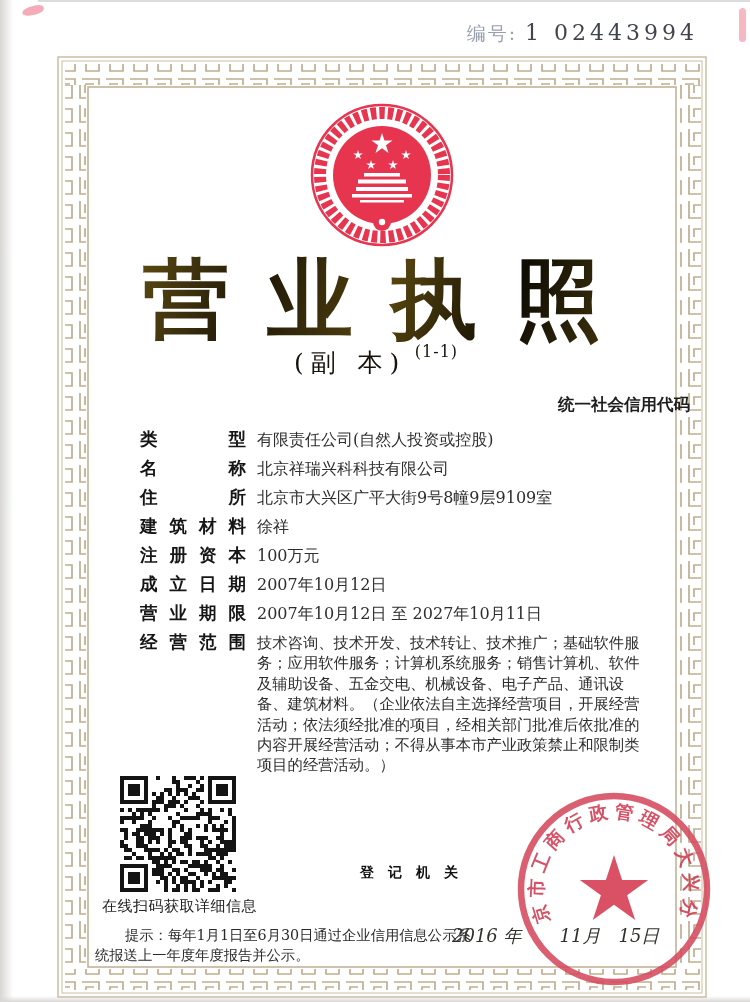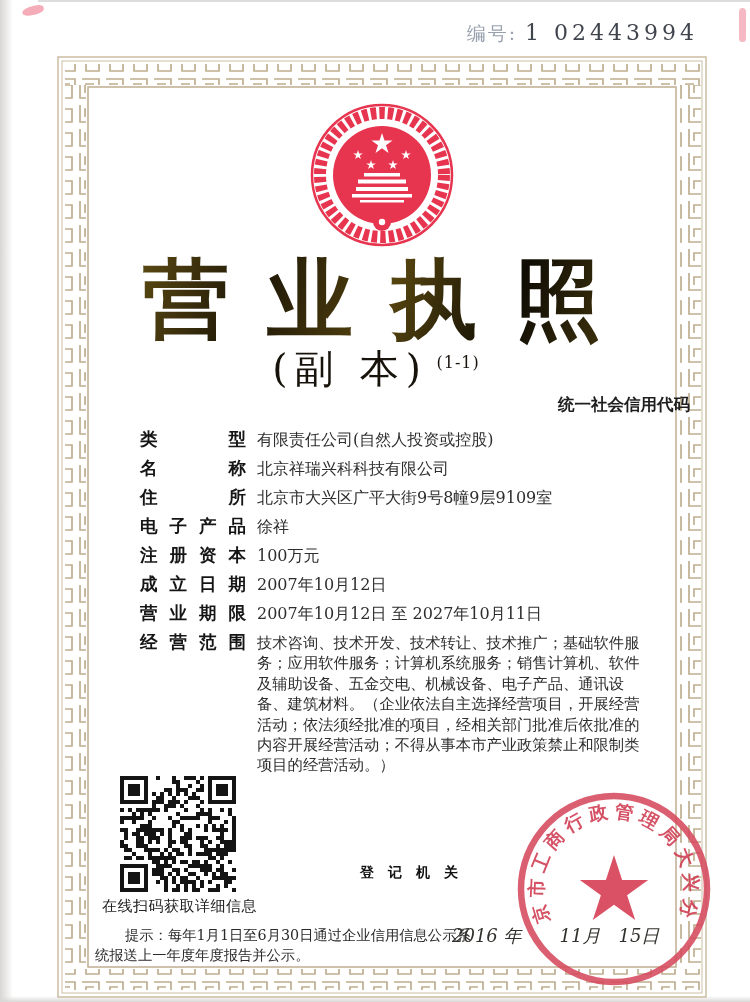--- a/index.html
+++ b/index.html
@@ -30,21 +30,21 @@
   
   .emblem { position:absolute; left:306px; top:102px; }
 
   
   .title { position:absolute; left:78px; top:242px; width:596px; text-align:center;
            font-size:86px; font-weight:800; letter-spacing:38px; padding-left:30px;
            font-family:"Liberation Sans", sans-serif;
            background:linear-gradient(108deg,#7d661a 0%,#1d1606 30%,#55440f 52%,#0f0c04 72%,#5d4c12 100%);
            -webkit-background-clip:text; background-clip:text; color:transparent; }
   .subtitle-wrap { position:absolute; left:88px; top:342px; width:576px; text-align:center; color:#17130b; }
-  .subtitle { font-family:"DejaVu Serif", serif; font-size:39px; letter-spacing:7px; }
+  .subtitle { font-family:"DejaVu Serif", serif; font-size:25px; letter-spacing:7px; }
   .copyidx { font-family:"DejaVu Serif", serif; font-size:16px; vertical-align:14px; letter-spacing:1px; margin-left:4px; }
 
   
   .credit { position:absolute; top:394px; right:60px; display:flex; align-items:baseline; gap:7px; }
   .credit .lab { font-size:16.5px; font-weight:700; color:#1e1e1e; }
   .credit .val { font-family:"DejaVu Serif", serif; font-size:16.5px; color:#4c4c4c; letter-spacing:.5px; }
 
   
   .fields { position:absolute; left:140px; top:430px; width:514px; }
   .frow { display:flex; align-items:flex-start; margin-bottom:10px; }
@@ -144,21 +144,21 @@
     </div>
     <div class="frow">
       <span class="flabel">名称</span>
       <span class="fvalue">北京祥瑞兴科科技有限公司</span>
     </div>
     <div class="frow">
       <span class="flabel">住所</span>
       <span class="fvalue">北京市大兴区广平大街9号8幢9层9109室</span>
     </div>
     <div class="frow">
-      <span class="flabel">电子产品</span>
+      <span class="flabel">建筑材料</span>
       <span class="fvalue">徐祥</span>
     </div>
     <div class="frow">
       <span class="flabel">注册资本</span>
       <span class="fvalue">100万元</span>
     </div>
     <div class="frow">
       <span class="flabel">成立日期</span>
       <span class="fvalue">2007年10月12日</span>
     </div>

